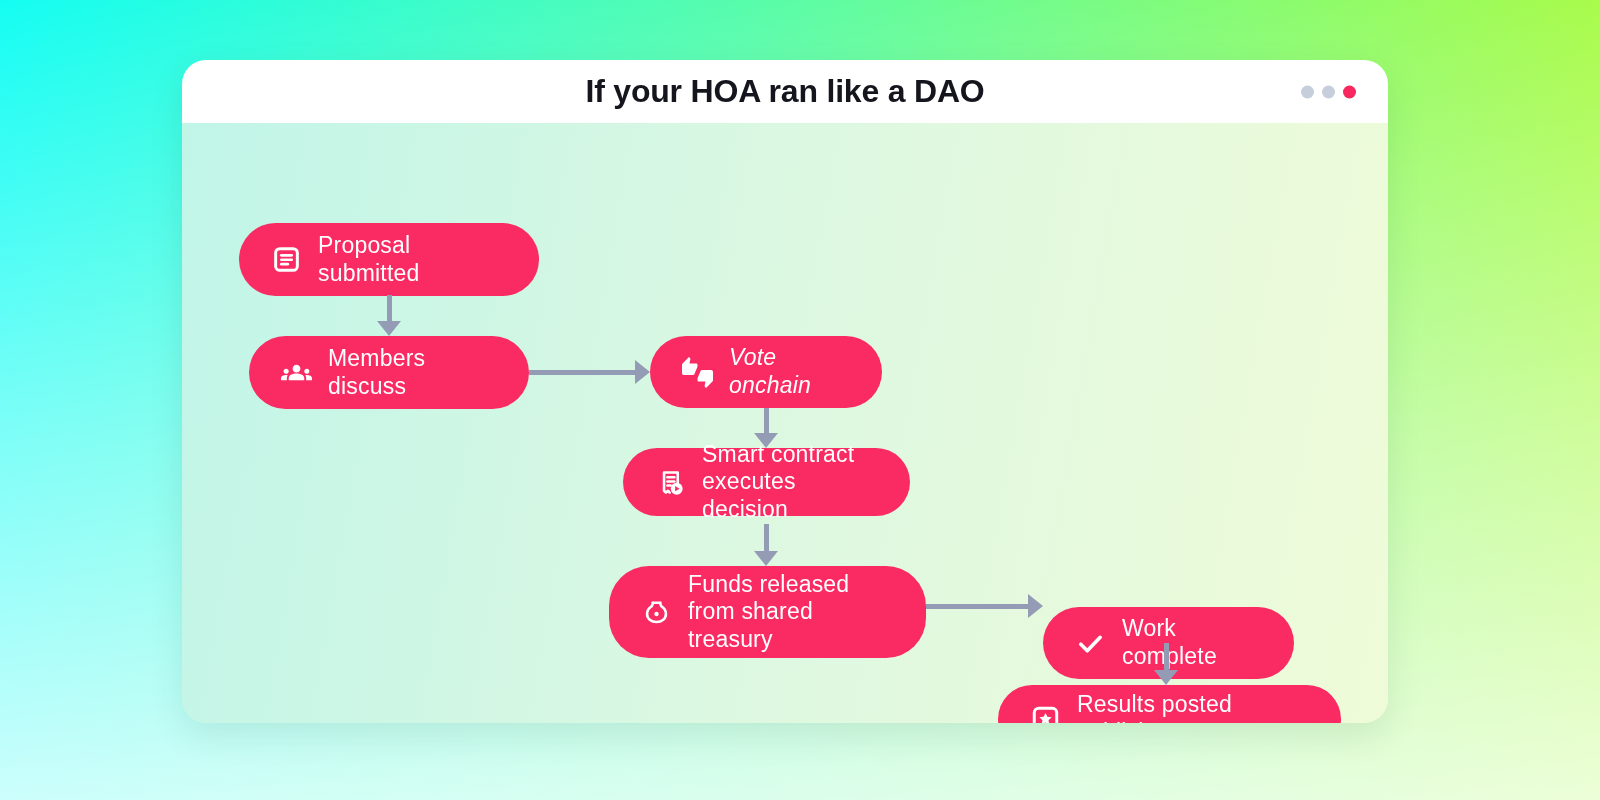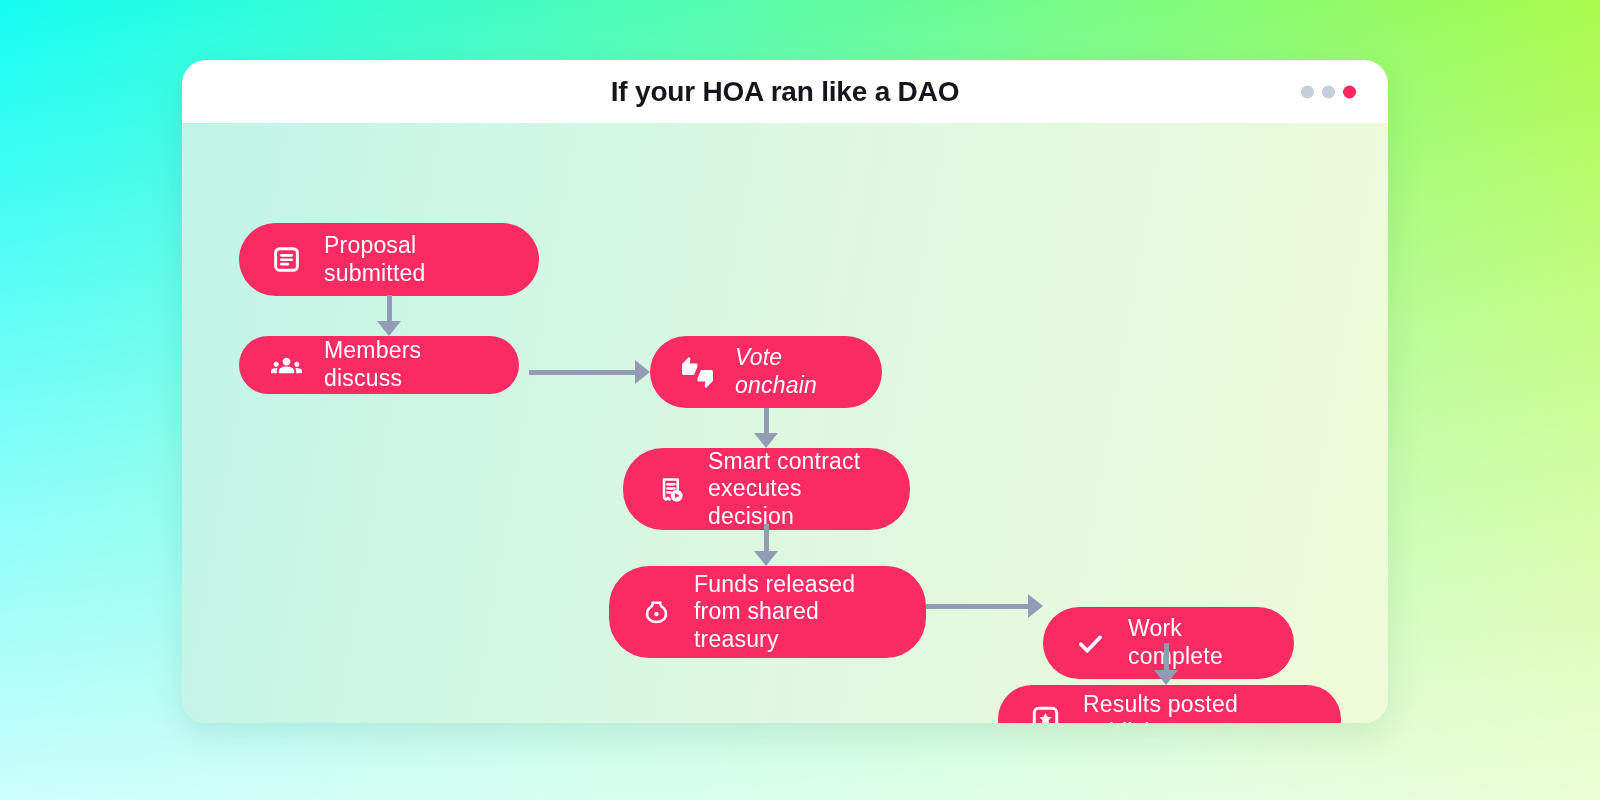--- a/index.html
+++ b/index.html
@@ -23,21 +23,21 @@
   }
   .titlebar {
     position: relative;
     height: 63px;
     background: #FFFFFF;
     display: flex;
     align-items: center;
     justify-content: center;
   }
   .titlebar-title {
-    font-size: 28px;
+    font-size: 32px;
     font-weight: 600;
     color: #15151D;
     letter-spacing: -0.2px;
   }
   .dots {
     position: absolute;
     right: 32px; top: 50%;
     transform: translateY(-50%);
     display: flex;
     gap: 8px;
@@ -50,38 +50,38 @@
     position: relative;
     height: 600px;
     background: linear-gradient(100deg, #C0F5E8 0%, #DDF8E1 50%, #EFFBD8 100%);
   }
 
   
   .node {
     position: absolute;
     display: flex;
     align-items: center;
-    gap: 22px;
+    gap: 16px;
     padding: 0 28px 0 32px;
     background: #FA2A63;
     border-radius: 40px;
     color: #FFFFFF;
   }
   .node-icon { flex: none; width: 31px; height: 31px; display: block; }
   .node-label {
     font-size: 23px;
     font-weight: 500;
     letter-spacing: 0.2px;
     line-height: 1.2;
     white-space: pre-line;
   }
   #n1 { left: 57px;  top: 100px; width: 300px; height: 73px; }
-  #n2 { left: 57px;  top: 213px; width: 280px; height: 58px; }
+  #n2 { left: 67px;  top: 213px; width: 280px; height: 73px; }
   #n3 { left: 468px; top: 213px; width: 232px; height: 72px; font-style: italic; }
-  #n4 { left: 441px; top: 325px; width: 287px; height: 82px; }
+  #n4 { left: 441px; top: 325px; width: 287px; height: 68px; }
   #n5 { left: 427px; top: 443px; width: 317px; height: 92px; }
   #n6 { left: 861px; top: 448px; width: 251px; height: 72px; margin-top: 36px; }
   #n7 { left: 816px; top: 562px; width: 343px; height: 68px; }
 
   
   .arrow { position: absolute; }
   .arrow .stem { position: absolute; background: #949CB5; }
   .arrow .head { position: absolute; width: 0; height: 0; }
   .arrow.v { width: 24px; }
   .arrow.v .stem { left: 9.5px; top: 0; width: 5px; bottom: 13px; }

